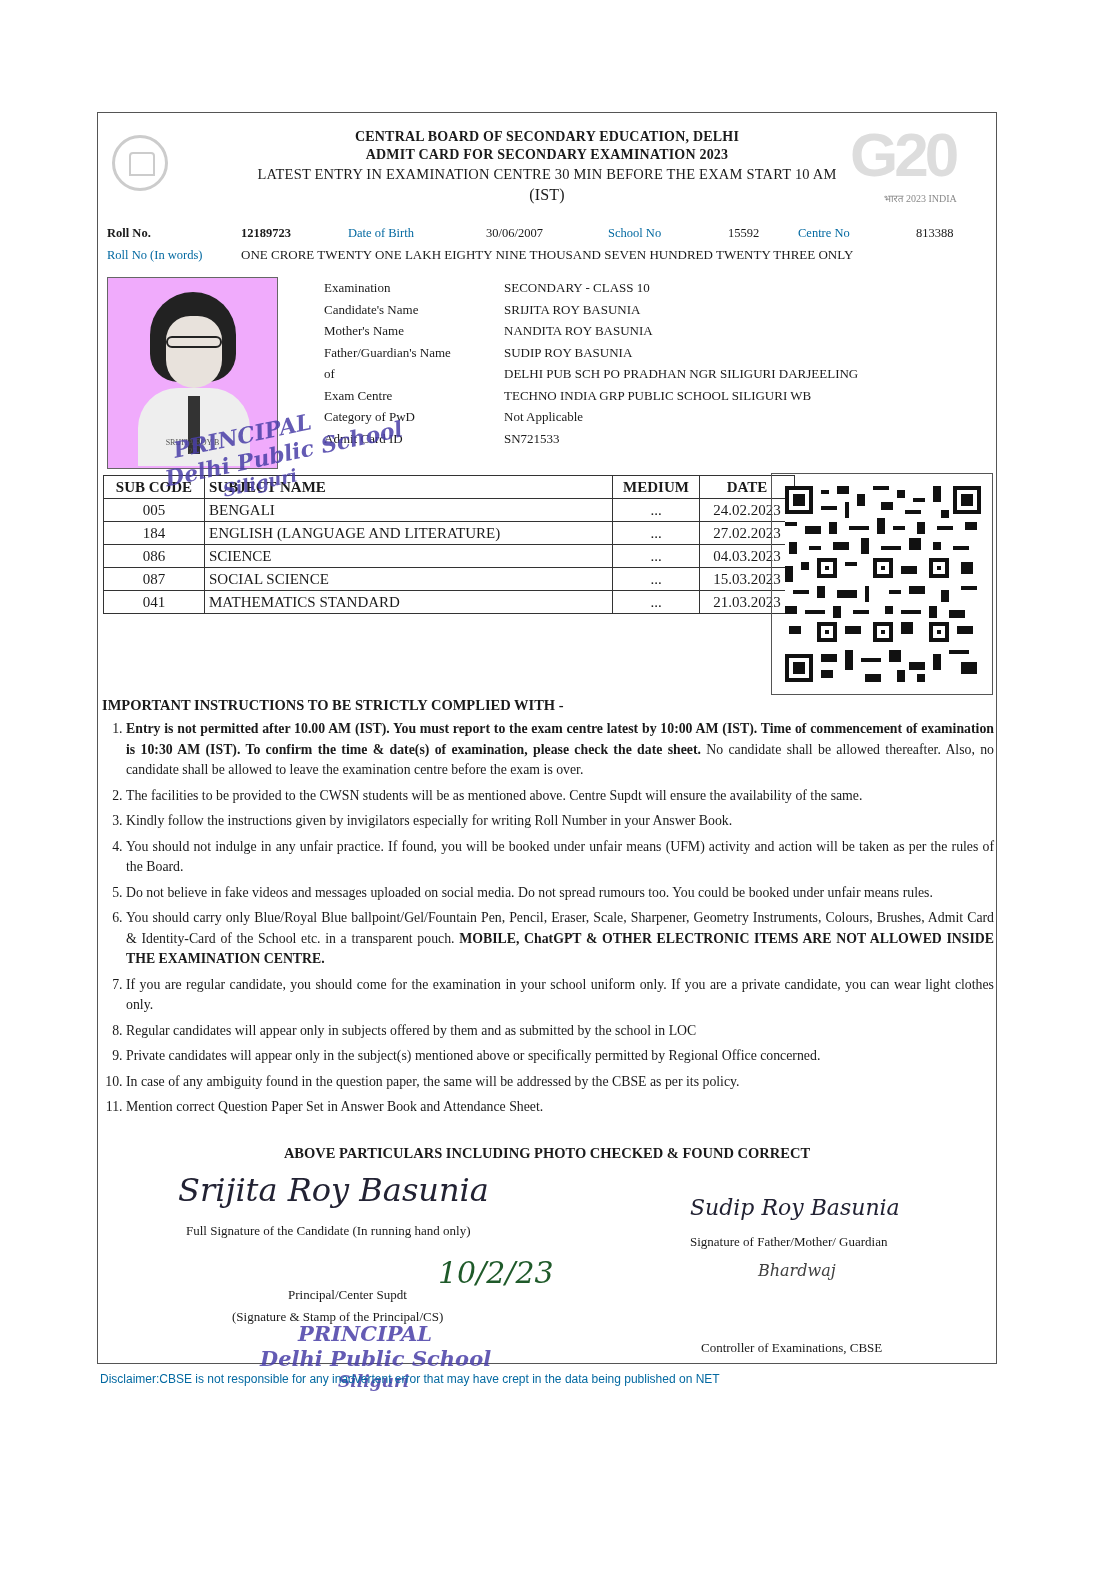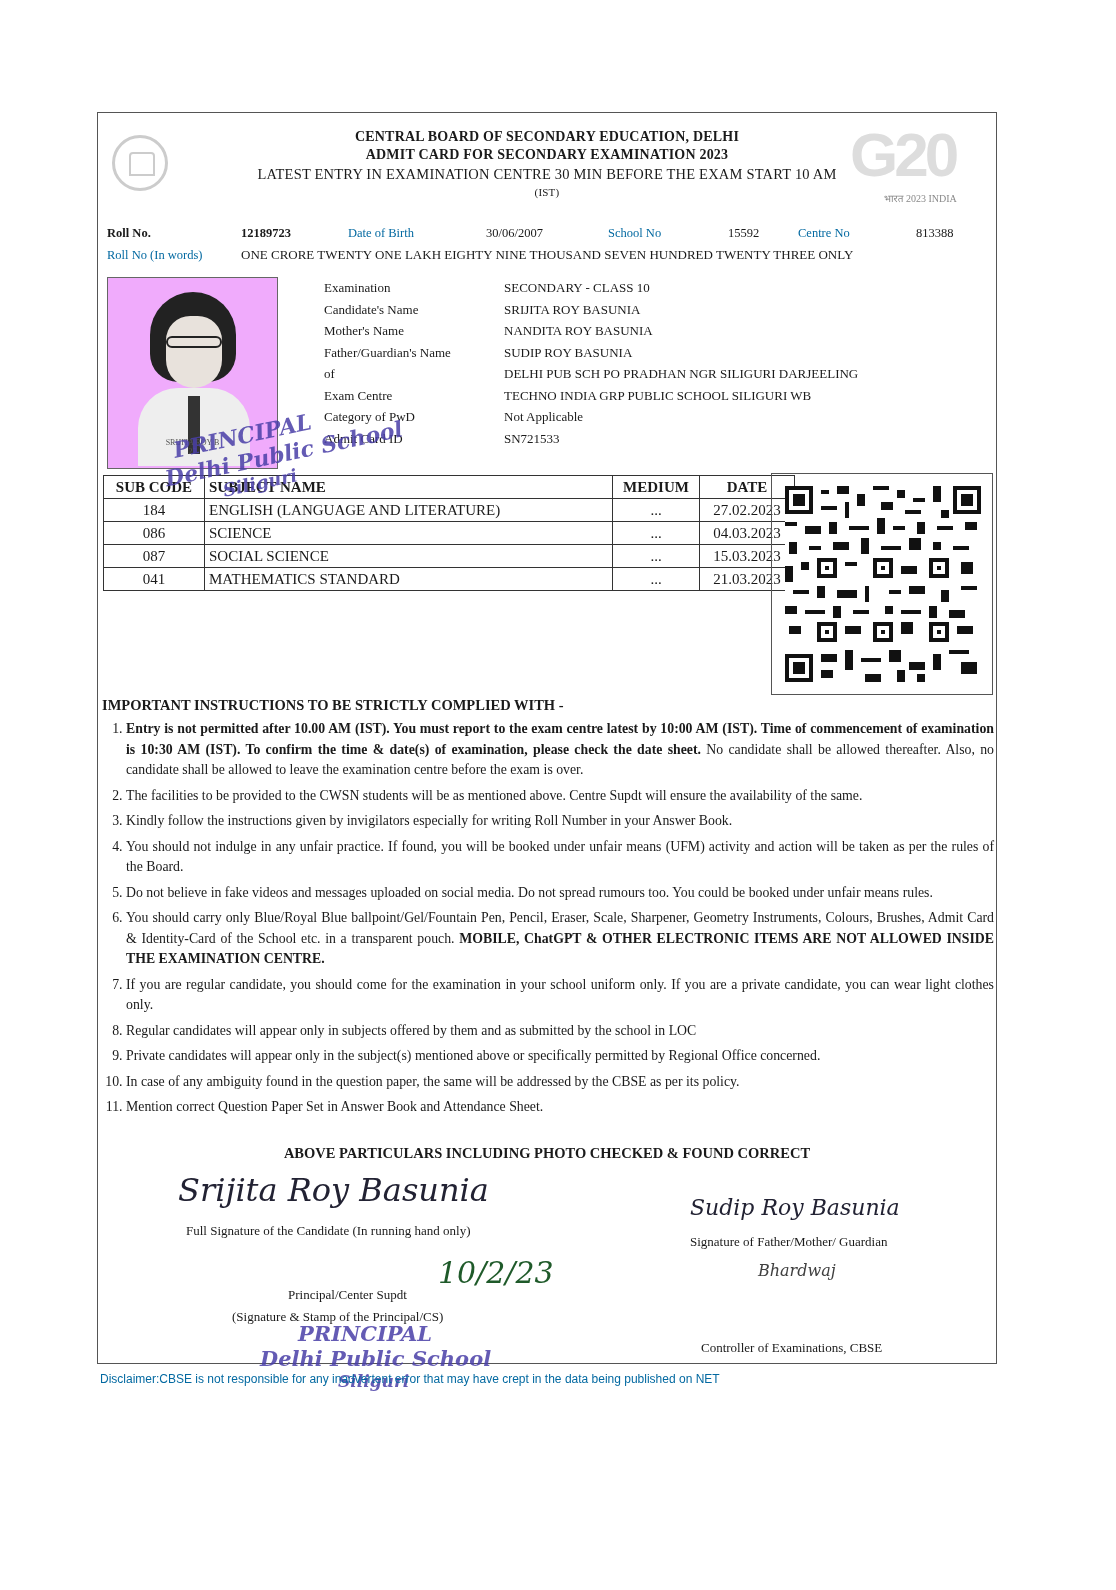--- a/index.html
+++ b/index.html
@@ -42,21 +42,21 @@
 
 <div class="card">
 
   <div class="logo-l"></div>
   <div class="g20">G20</div>
   <div class="g20-sub">भारत 2023 INDIA</div>
 
   <div class="hdr b" style="top:16px;">CENTRAL BOARD OF SECONDARY EDUCATION, DELHI</div>
   <div class="hdr b" style="top:34px;">ADMIT CARD FOR SECONDARY EXAMINATION 2023</div>
   <div class="hdr" style="top:53px;font-size:14.5px;">LATEST ENTRY IN EXAMINATION CENTRE 30 MIN BEFORE THE EXAM START 10 AM</div>
-  <div class="hdr" style="top:73px;font-size:11px;">(IST)</div>
+  <div class="hdr" style="top:73px;font-size:16px;">(IST)</div>
 
   <div class="row1" style="left:9px;font-weight:bold;">Roll No.</div>
   <div class="row1" style="left:143px;font-weight:bold;">12189723</div>
   <div class="row1 lbl" style="left:250px;">Date of Birth</div>
   <div class="row1" style="left:388px;">30/06/2007</div>
   <div class="row1 lbl" style="left:510px;">School No</div>
   <div class="row1" style="left:630px;">15592</div>
   <div class="row1 lbl" style="left:700px;">Centre No</div>
   <div class="row1" style="left:818px;">813388</div>
 
@@ -99,20 +99,26 @@
   <table class="sub">
     <thead>
       <tr>
         <th style="width:92px;" class="c">SUB CODE</th>
         <th style="text-align:left;">SUBJECT NAME</th>
         <th style="width:78px;" class="c">MEDIUM</th>
         <th style="width:86px;" class="c">DATE</th>
       </tr>
     </thead>
     <tbody>
+      <tr>
+        <td class="c">005</td>
+        <td>BENGALI</td>
+        <td class="c">...</td>
+        <td class="c">24.02.2023</td>
+      </tr>
       <tr>
         <td class="c">184</td>
         <td>ENGLISH (LANGUAGE AND LITERATURE)</td>
         <td class="c">...</td>
         <td class="c">27.02.2023</td>
       </tr>
       <tr>
         <td class="c">086</td>
         <td>SCIENCE</td>
         <td class="c">...</td>

